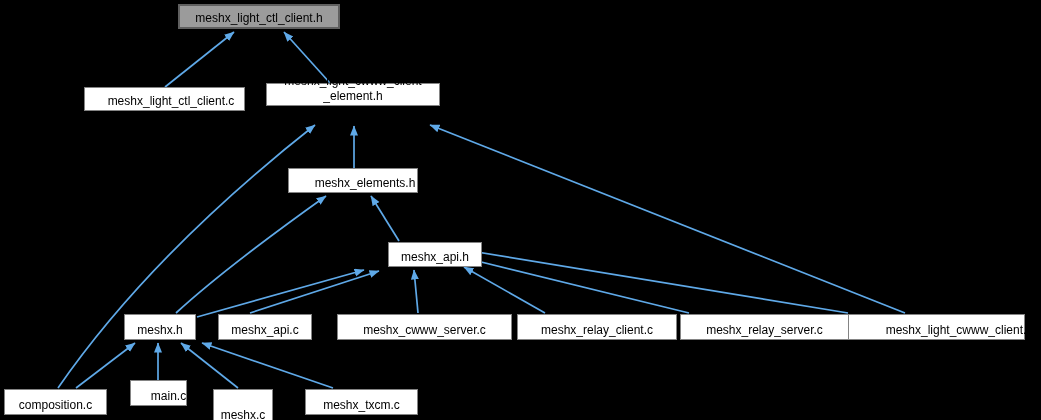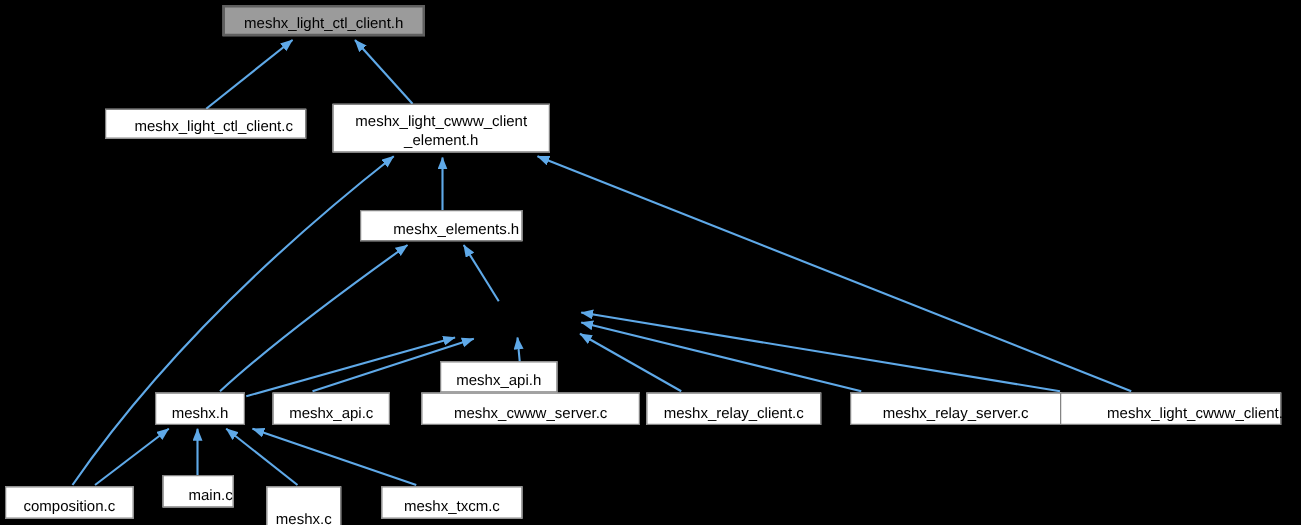--- a/index.html
+++ b/index.html
@@ -50,28 +50,28 @@
         <path class="edge" d="M250,313 L379,271" marker-end="url(#arrow)"></path>
         <path class="edge" d="M418,313 L414,270" marker-end="url(#arrow)"></path>
         <path class="edge" d="M545,313 L464,267" marker-end="url(#arrow)"></path>
         <path class="edge" d="M689,313 L465,258" marker-end="url(#arrow)"></path>
         <path class="edge" d="M848,313 L465,250" marker-end="url(#arrow)"></path>
       </g>
   </svg>
   <div id="node-layer">
       <div class="node highlight" style="left: 178px; top: 4px; width: 162px; height: 25px;"><span>meshx_light_ctl_client.h</span></div>
       <div class="node" style="left: 84px; top: 87px; width: 161px; height: 24px; padding-left: 13px;"><span>meshx_light_ctl_client.c</span></div>
-      <div class="node" style="left: 266px; top: 83px; width: 174px; height: 39px;"><span>meshx_light_cwww_client
+      <div class="node" style="left: 266px; top: 83px; width: 174px; height: 23px;"><span>meshx_light_cwww_client
 _element.h</span></div>
       <div class="node" style="left: 288px; top: 168px; width: 130px; height: 25px; padding-left: 24px;"><span>meshx_elements.h</span></div>
-      <div class="node" style="left: 352px; top: 242px; width: 94px; height: 25px; margin-top: 47px;"><span>meshx_api.h</span></div>
+      <div class="node" style="left: 388px; top: 242px; width: 94px; height: 25px;"><span>meshx_api.h</span></div>
       <div class="node" style="left: 124px; top: 314px; width: 72px; height: 26px;"><span>meshx.h</span></div>
       <div class="node" style="left: 218px; top: 314px; width: 94px; height: 26px;"><span>meshx_api.c</span></div>
       <div class="node" style="left: 337px; top: 314px; width: 175px; height: 26px;"><span>meshx_cwww_server.c</span></div>
-      <div class="node" style="left: 517px; top: 314px; width: 140px; height: 26px;"><span>meshx_relay_client.c</span></div>
+      <div class="node" style="left: 517px; top: 314px; width: 160px; height: 26px;"><span>meshx_relay_client.c</span></div>
       <div class="node" style="left: 680px; top: 314px; width: 169px; height: 26px;"><span>meshx_relay_server.c</span></div>
       <div class="node" style="left: 848px; top: 314px; width: 177px; height: 26px; padding-left: 45px;"><span>meshx_light_cwww_client.c</span></div>
       <div class="node" style="left: 4px; top: 389px; width: 103px; height: 26px;"><span>composition.c</span></div>
       <div class="node" style="left: 130px; top: 380px; width: 57px; height: 26px; padding-left: 20px;"><span>main.c</span></div>
       <div class="node" style="left: 213px; top: 389px; width: 60px; height: 36px;"><span>meshx.c</span></div>
       <div class="node" style="left: 305px; top: 389px; width: 113px; height: 26px;"><span>meshx_txcm.c</span></div>
     </div>
 </div>
 
 </body></html>

